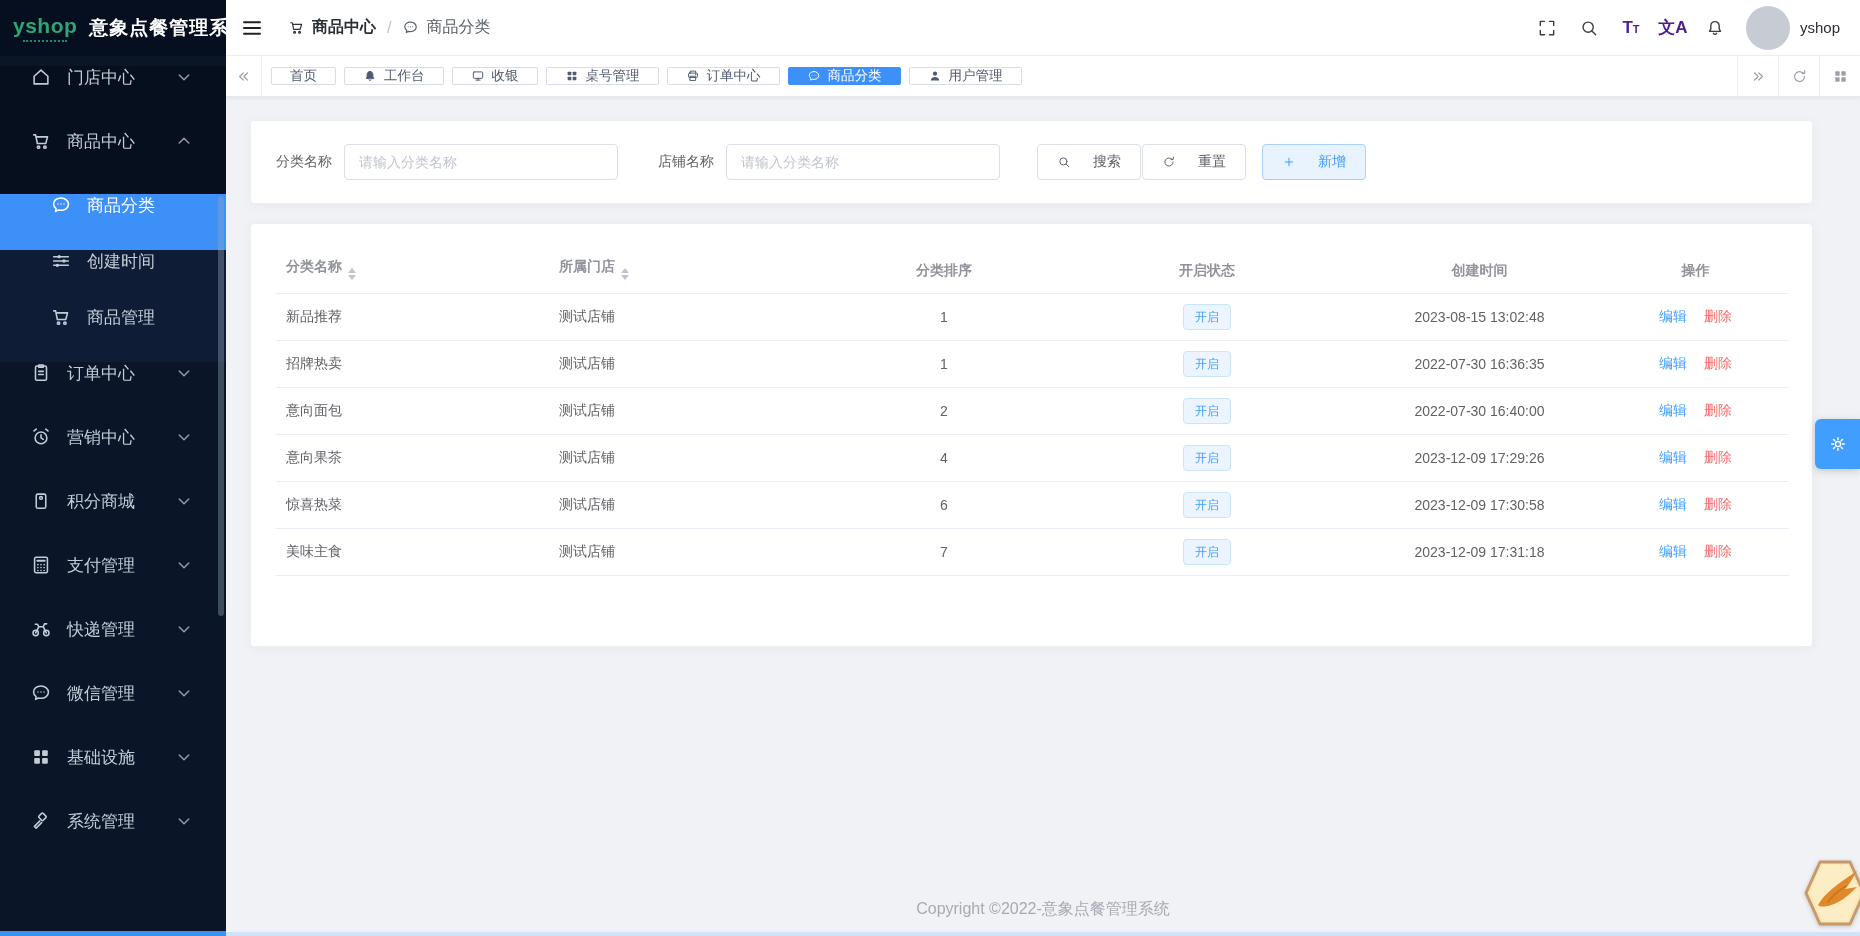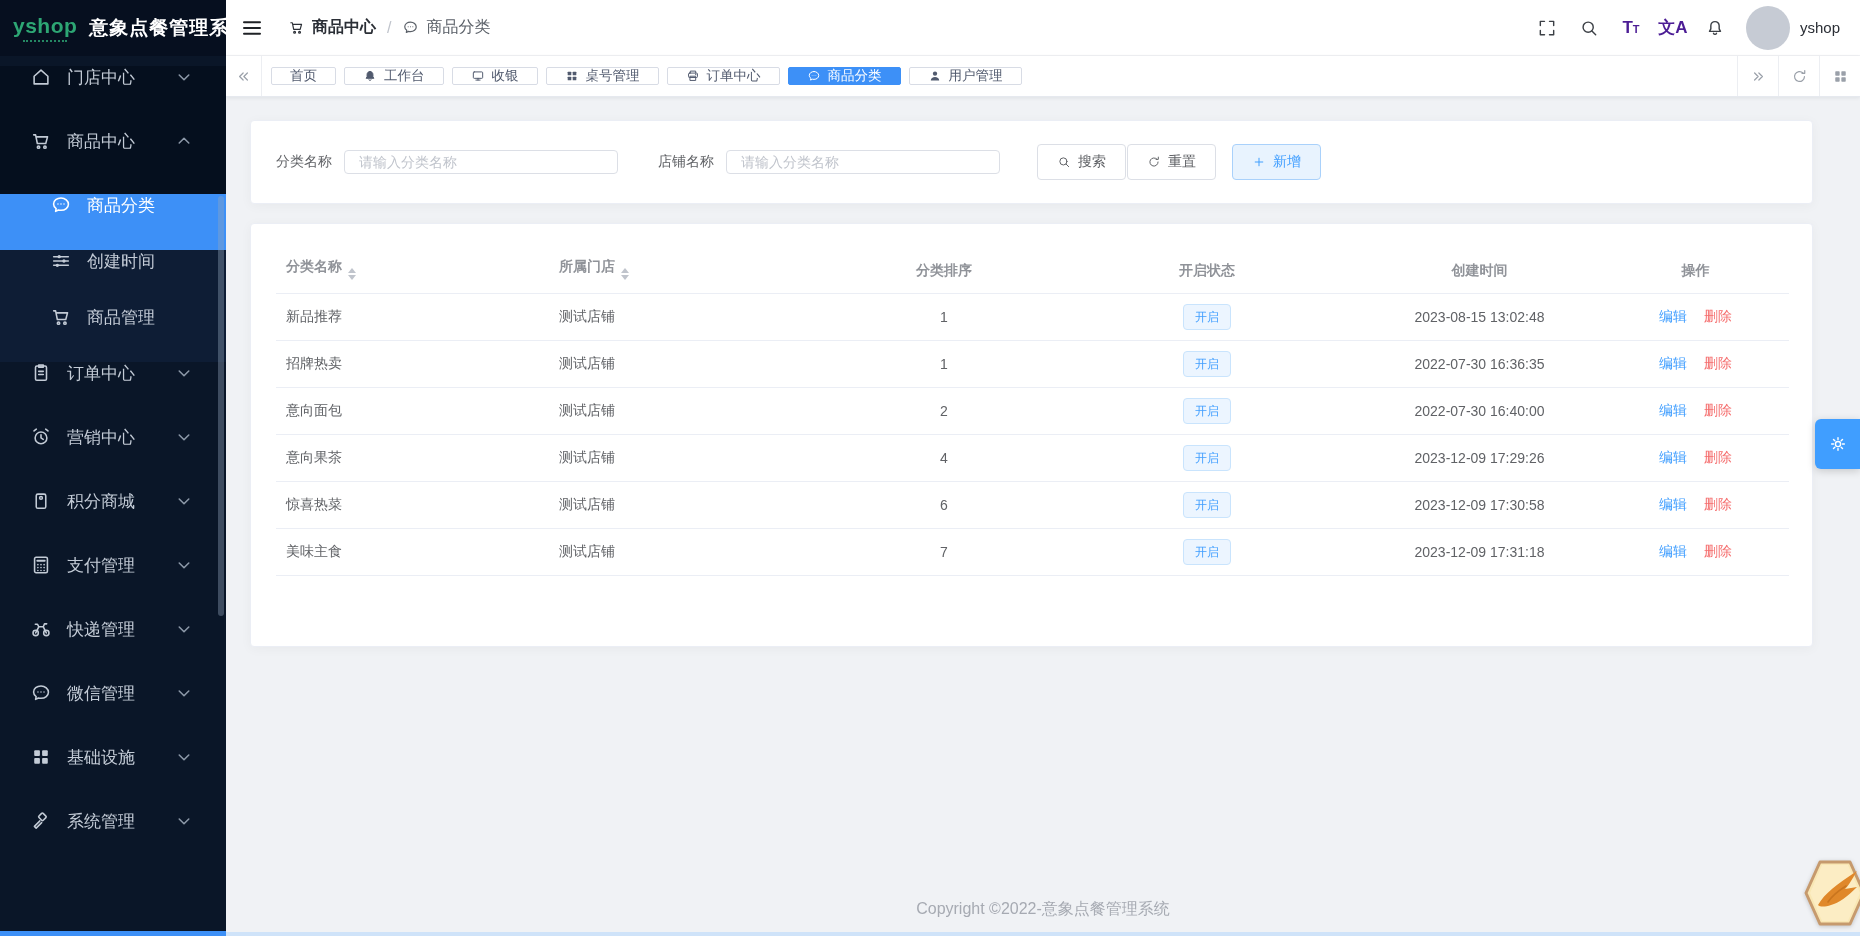--- a/index.html
+++ b/index.html
@@ -61,23 +61,23 @@
   .tab-right{display:flex;height:100%;margin-left:auto}
   .tab-right .tab-nav-btn{border-right:none;border-left:1px solid #eceef2;width:41px}
 
   
   .content{position:absolute;top:98px;left:0;right:0;bottom:0;overflow:hidden}
   .card{background:#fff;border-radius:4px;border:1px solid #ebeef5;box-shadow:0 2px 12px rgba(0,0,0,.04)}
   .filter-card{position:absolute;left:24px;top:22px;width:1563px;height:84px;padding:23px 25px 0}
   .filter-row{display:flex;align-items:center}
   .f-label{font-size:14px;color:#606266;margin-right:12px;white-space:nowrap}
   .f-label.gap2{margin-left:40px}
-  .f-input{width:274px;height:24px;border:1px solid #dcdfe6;border-radius:4px;padding:5px 14px;font-size:14px;color:#606266;background:#fff;outline:none}
+  .f-input{width:274px;height:36px;border:1px solid #dcdfe6;border-radius:4px;padding:5px 14px;font-size:14px;color:#606266;background:#fff;outline:none}
   .f-input::placeholder{color:#c0c4cc}
-  .btn{height:36px;display:inline-flex;align-items:center;gap:7px;padding:0 19px;border:1px solid #dcdfe6;border-radius:4px;background:#fff;font-size:14px;color:#606266;cursor:pointer;white-space:nowrap}
+  .btn{height:36px;display:inline-flex;align-items:center;gap:22px;padding:0 19px;border:1px solid #dcdfe6;border-radius:4px;background:#fff;font-size:14px;color:#606266;cursor:pointer;white-space:nowrap}
   .btn .ic{width:14px;height:14px}
   .btn .ic svg{width:14px;height:14px}
   .btn-search{margin-left:37px}
   .btn-reset{margin-left:1px}
   .btn-add{margin-left:16px;background:#e8f3fe;border-color:#a9d1fb;color:#409eff}
 
   .table-card{position:absolute;left:24px;top:125px;width:1563px;height:424px;padding:25px 25px 0}
   table{width:100%;border-collapse:collapse;table-layout:fixed;font-size:14px}
   col.c1{width:273px}col.c2{width:282px}col.c3{width:226px}col.c4{width:300px}col.c5{width:245px}col.c6{width:187px}
   thead th{height:44px;color:#909399;font-weight:bold;text-align:center;border-bottom:1px solid #ebeef5;padding:0 10px;vertical-align:middle}

